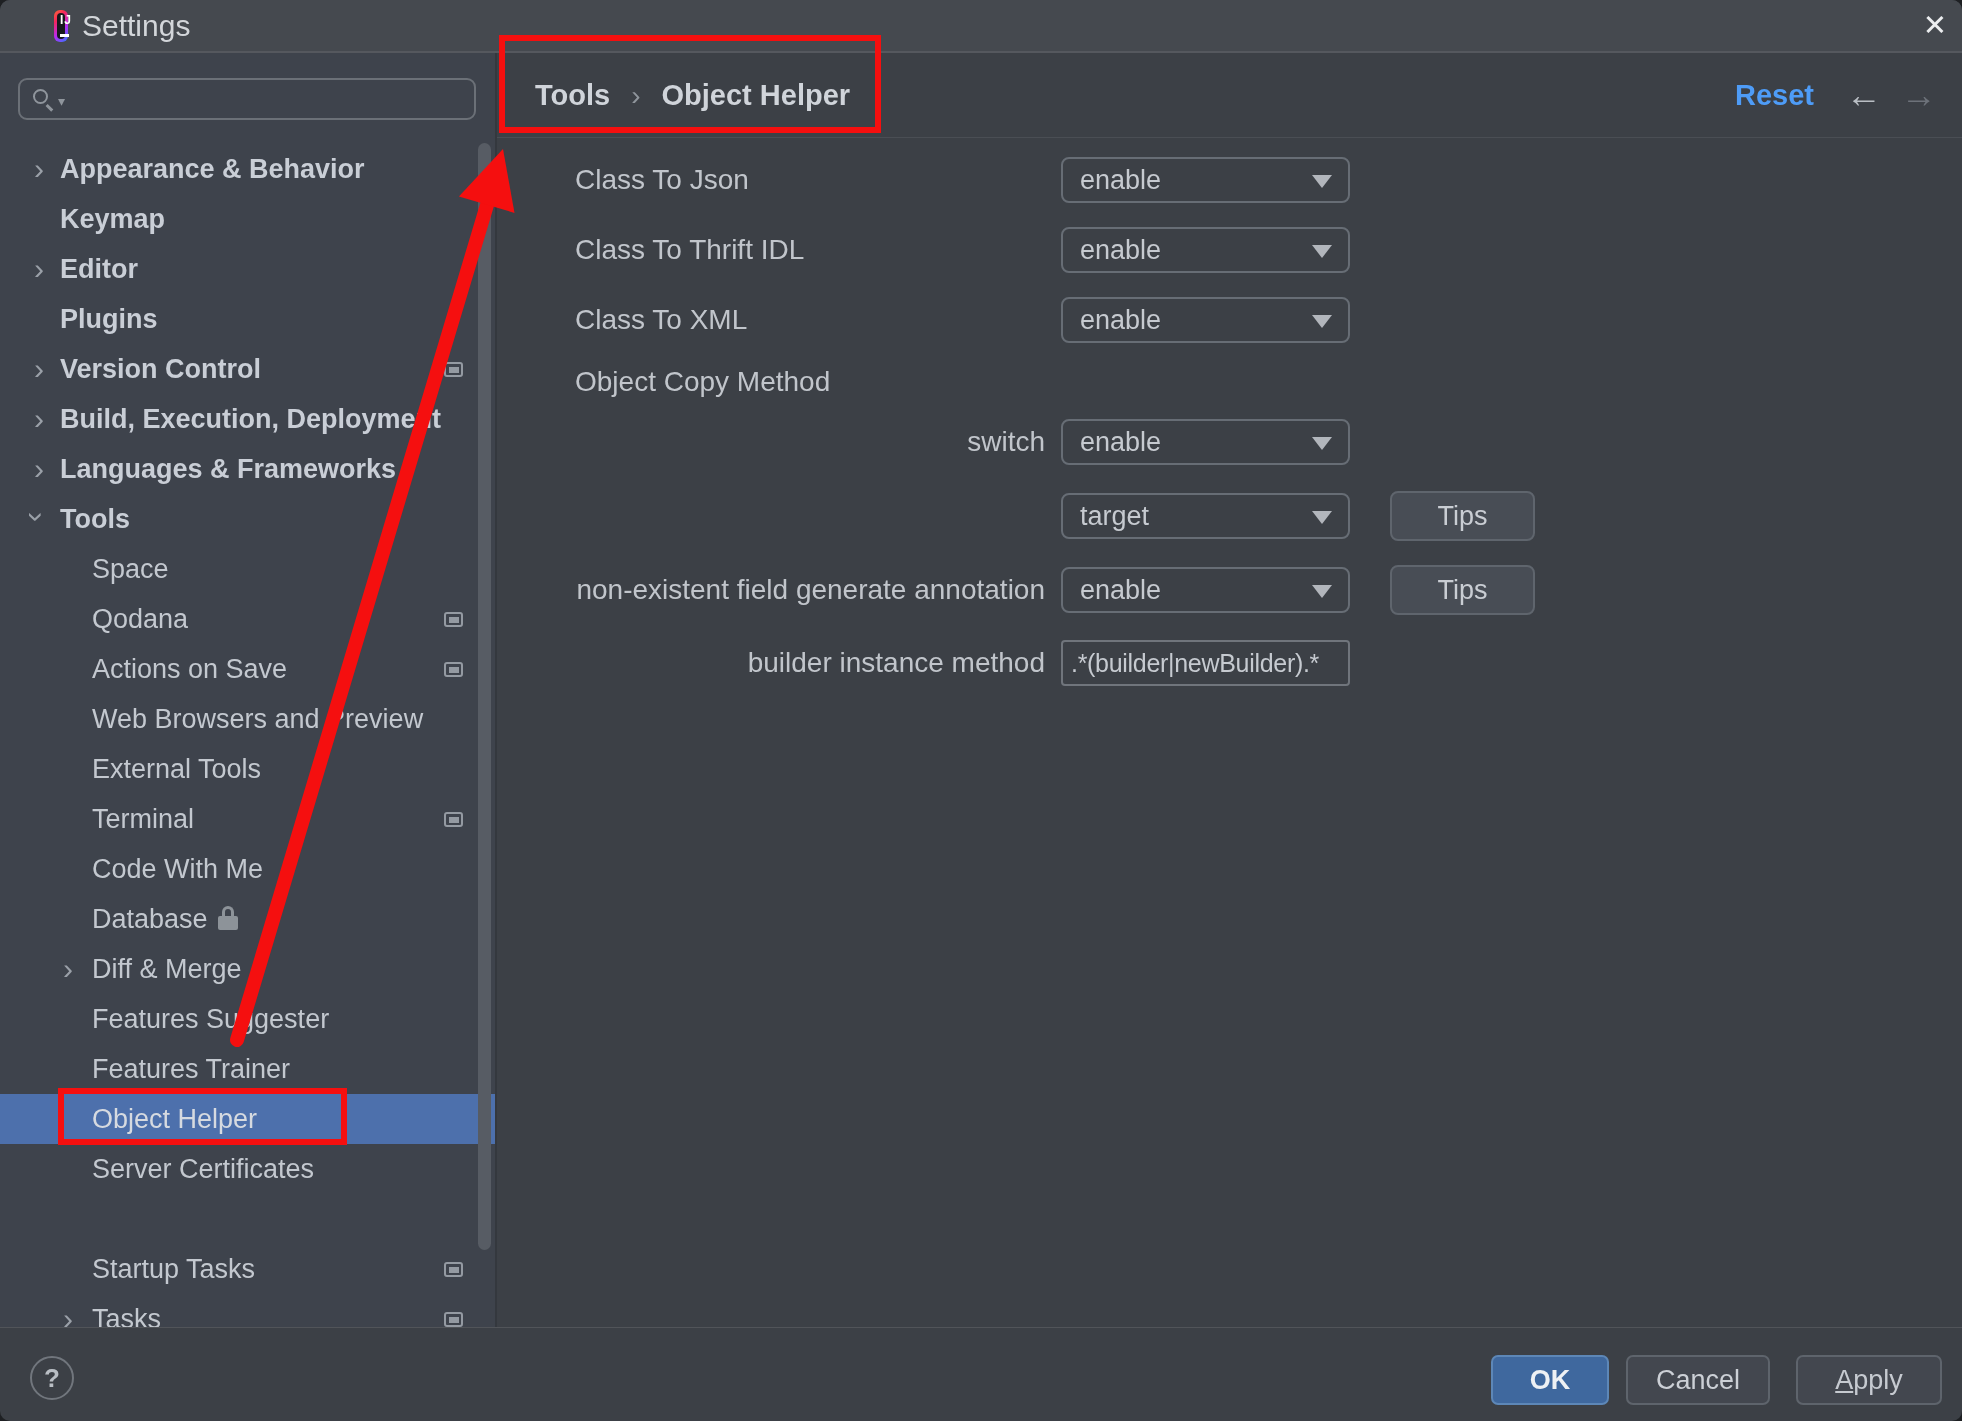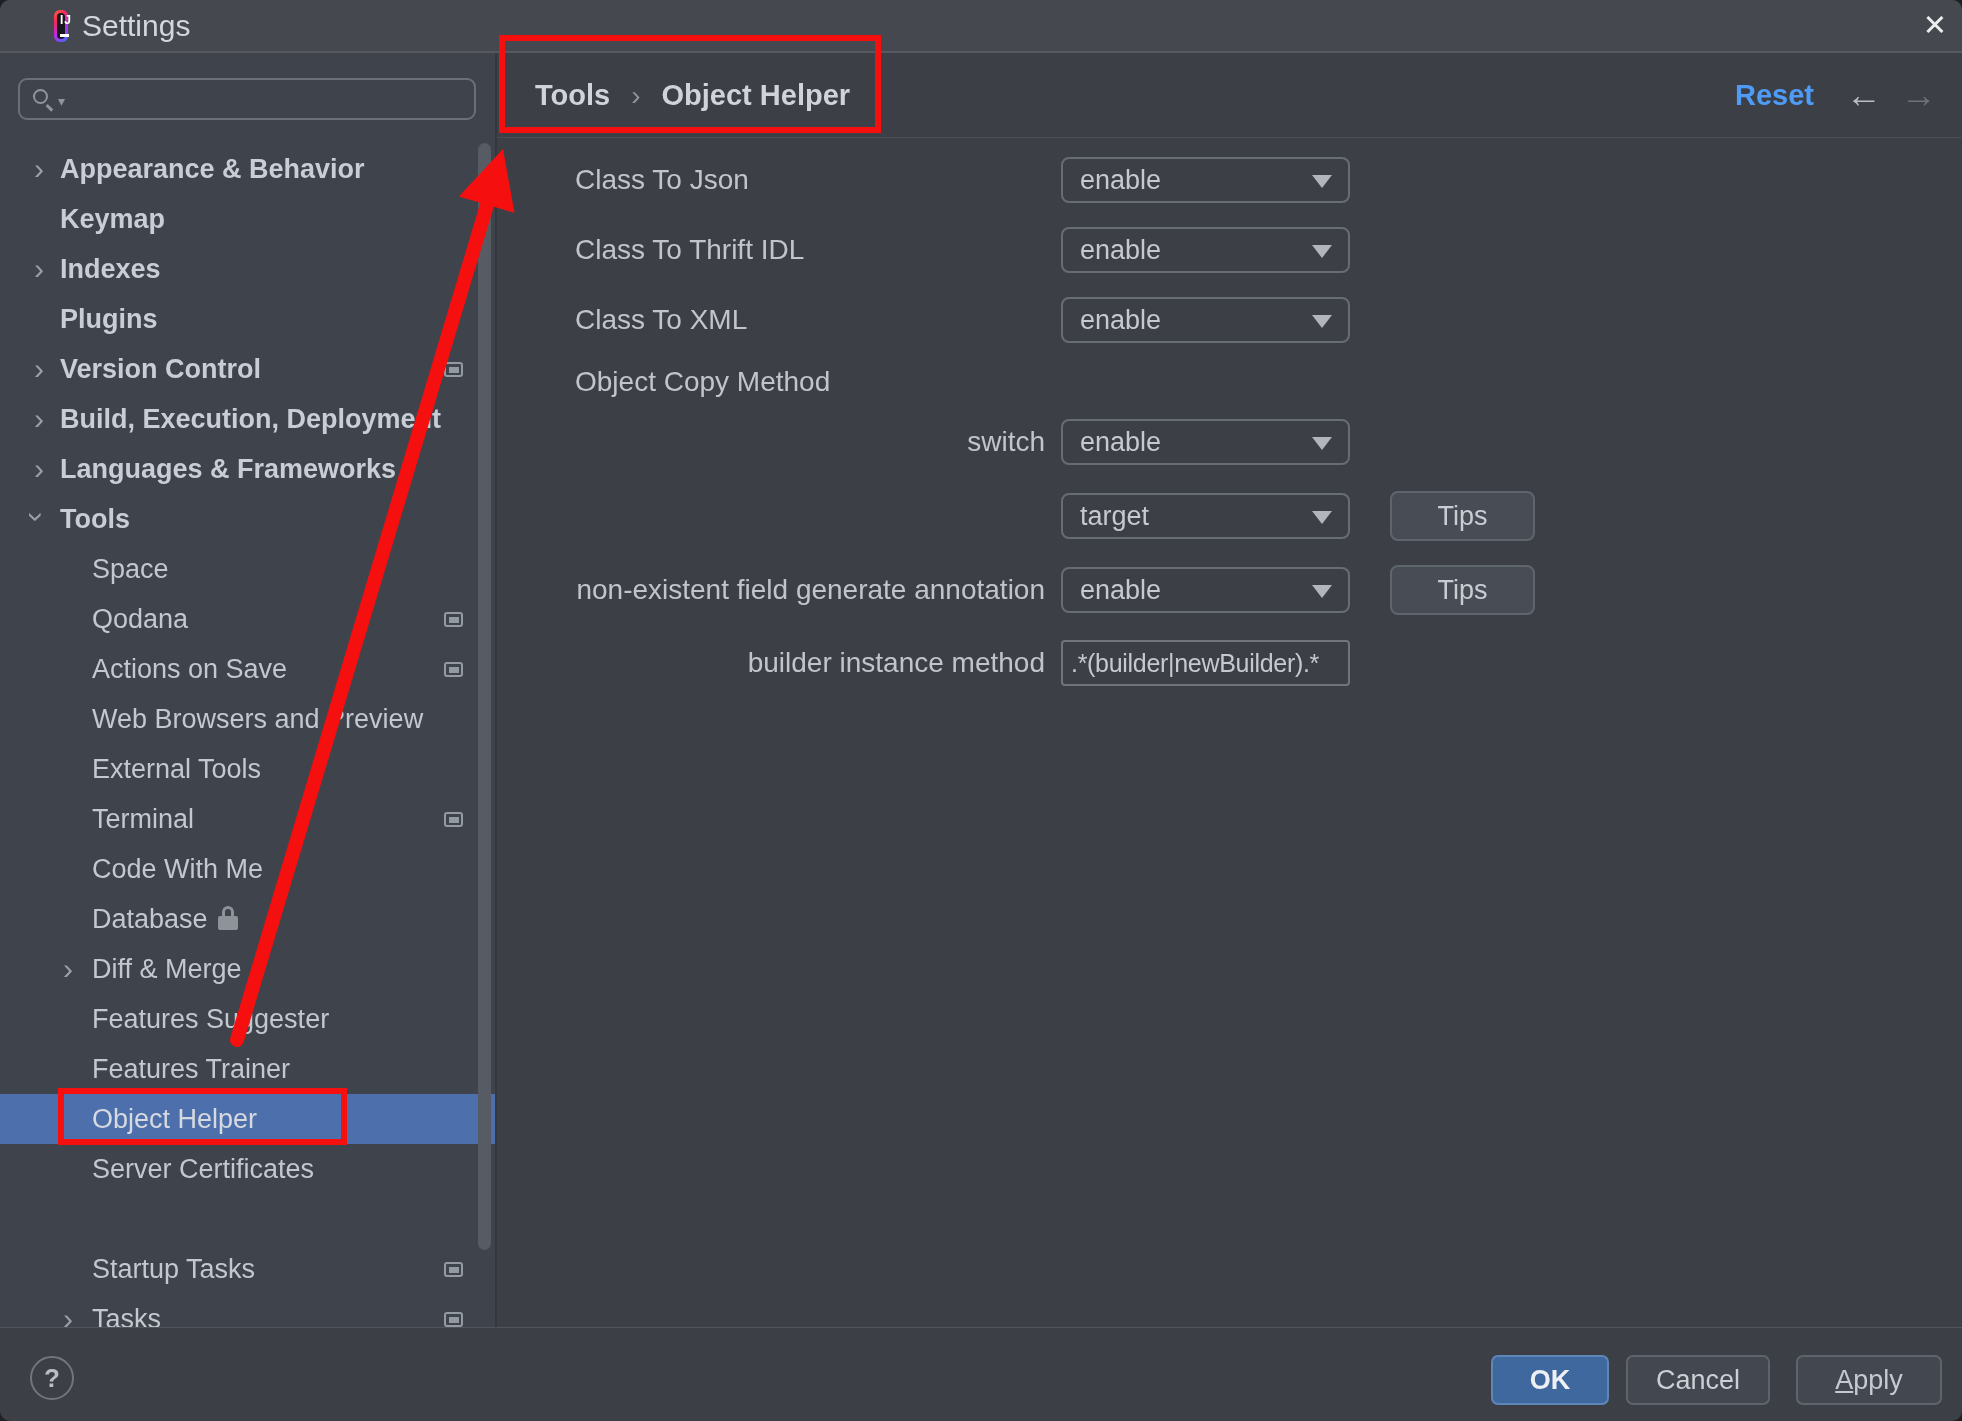--- a/index.html
+++ b/index.html
@@ -102,21 +102,21 @@
 
     <div class="row b" style="top:91px">
         <span class="chev">›</span>
         <span class="lbl">Appearance &amp; Behavior</span>
       </div>
     <div class="row b" style="top:141px">
         <span class="lbl">Keymap</span>
       </div>
     <div class="row b" style="top:191px">
         <span class="chev">›</span>
-        <span class="lbl">Indexes</span>
+        <span class="lbl">Editor</span>
       </div>
     <div class="row b" style="top:241px">
         <span class="lbl">Plugins</span>
       </div>
     <div class="row b" style="top:291px">
         <span class="chev">›</span>
         <span class="lbl">Version Control</span>
         <span class="ticon"></span>
       </div>
     <div class="row b" style="top:341px">

